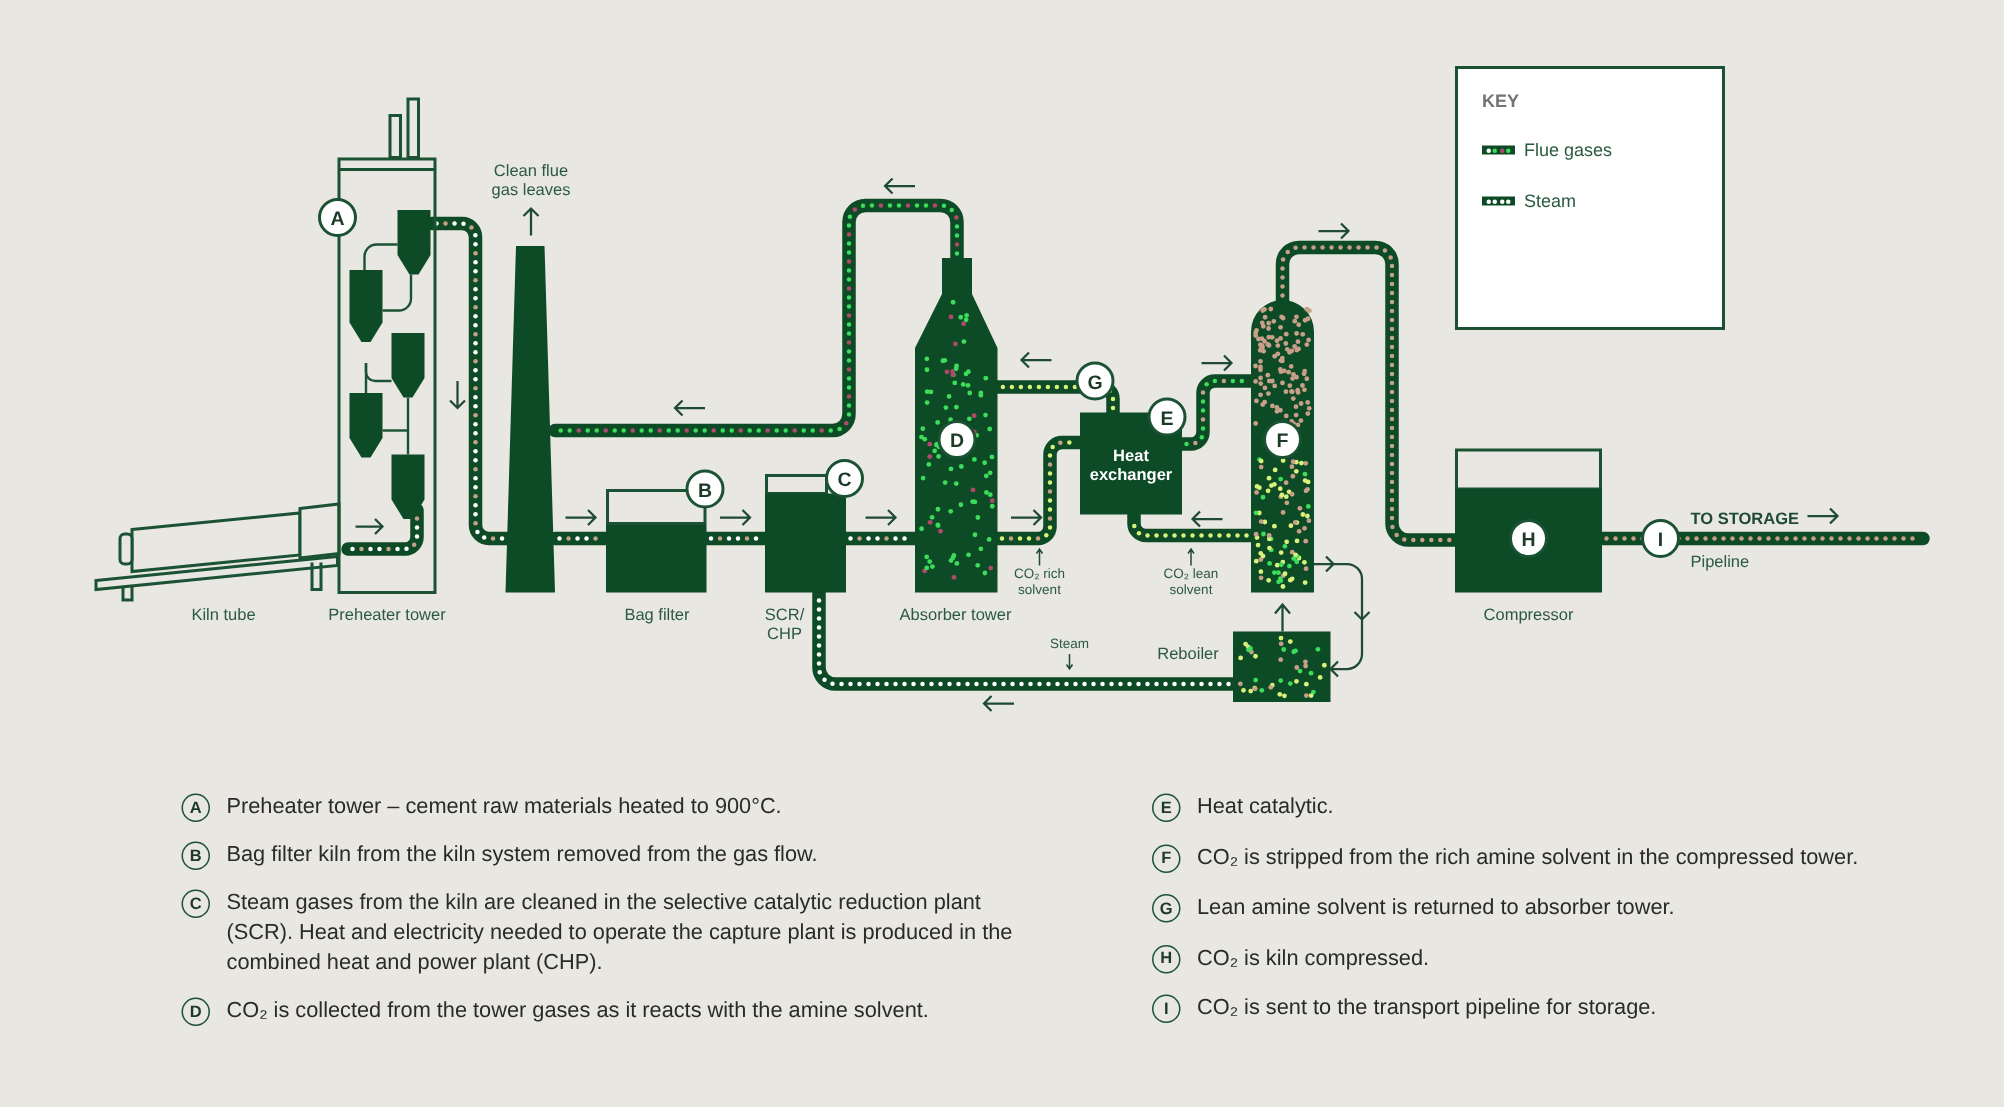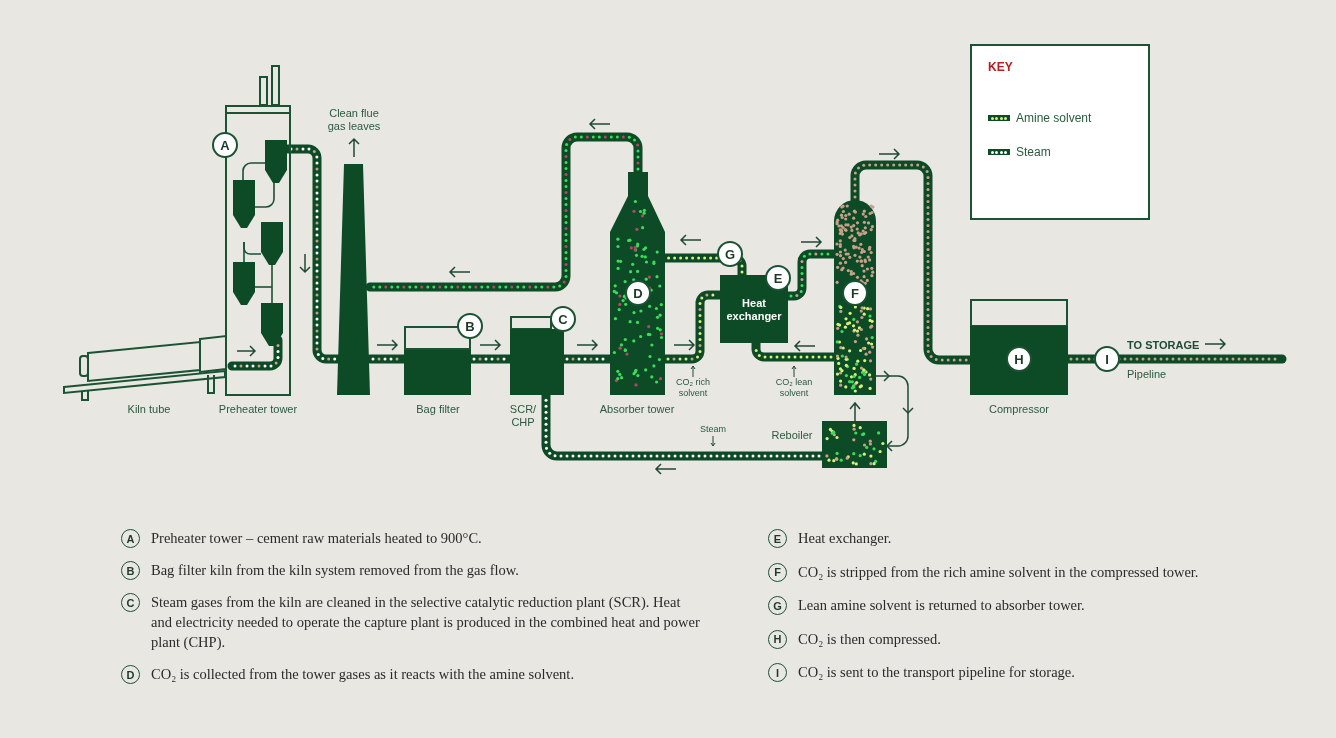--- a/index.html
+++ b/index.html
@@ -13,37 +13,37 @@
   #diagram { position: absolute; left: 0; top: 0; }
   .lbl { font-family: "Liberation Sans", "DejaVu Sans", sans-serif; fill: #2c5a40; font-size: 11px; }
   .lbl-sm { font-family: "Liberation Sans", "DejaVu Sans", sans-serif; fill: #2c5a40; font-size: 9px; }
   .lbl-bold { font-family: "Liberation Sans", "DejaVu Sans", sans-serif; fill: #1f4a33; font-size: 11px; font-weight: bold; }
   .badge-txt { font-family: "Liberation Sans", "DejaVu Sans", sans-serif; font-weight: bold; font-size: 13px; fill: #1d3a29; }
   .key-box {
     position: absolute; left: 970px; top: 44px; width: 180px; height: 176px;
     background: #ffffff; border: 2px solid #1b5233; box-sizing: border-box;
     padding: 14px 16px;
   }
-  .key-title { font-weight: bold; font-size: 12px; color: #b91c1c; margin-bottom: 27px; }
+  .key-title { font-weight: bold; font-size: 12px; color: #737373; margin-bottom: 9px; }
   .key-row { display: flex; align-items: center; font-size: 12px; color: #2c5a40; height: 34px; }
   .key-row:first-of-type { }
   .key-swatch { width: 22px; height: 6px; background: #0d4a26; margin-right: 6px; display: flex; align-items: center; justify-content: space-around; padding: 0 2px; box-sizing: border-box; }
   .key-swatch i { width: 3px; height: 3px; border-radius: 50%; display: block; }
   .legend-list { position: absolute; top: 528px; font-size: 14.5px; color: #2a2a2a; }
   .legend-list.left { left: 121px; width: 580px; }
   .legend-list.right { left: 768px; width: 540px; }
   .legend-item { display: flex; align-items: flex-start; margin-bottom: 12px; line-height: 20px; }
   .legend-list.right .legend-item { margin-bottom: 13.5px; }
   .legend-badge {
     width: 19px; height: 19px; border: 1.6px solid #1b5233; border-radius: 50%;
     box-sizing: border-box; flex: 0 0 auto; margin-right: 11px; margin-top: 1px;
     font-size: 11px; font-weight: bold; color: #1d3a29;
     display: flex; align-items: center; justify-content: center;
   }
-  .legend-text { flex: 1; font-family: Liberation Serif, serif; }
+  .legend-text { flex: 1; }
 </style>
 </head>
 <body>
 
 <svg id="diagram" width="1336" height="738" viewBox="0 0 1336 738" xmlns="http://www.w3.org/2000/svg">
   <g id="pipes">
       <g>
         <path d="M232,366 H270 a8,8 0 0 0 8,-8 V340" fill="none" stroke="#0d4a26" stroke-width="9" stroke-linecap="round" stroke-linejoin="round"></path>
         <circle cx="235.0" cy="366.0" r="1.5" fill="#ffffff"></circle>
         <circle cx="241.0" cy="366.0" r="1.5" fill="#c8a089"></circle>
@@ -927,26 +927,26 @@
     <text class="lbl-bold" x="1127" y="349">TO STORAGE</text>
     <text class="lbl" x="1127" y="378">Pipeline</text>
   </g>
 </svg>
 
 <div class="key-box">
   <div class="key-title">KEY</div>
   <div id="key-rows">
       <div class="key-row">
         <span class="key-swatch">
-          <i style="background: rgb(217, 240, 122);"></i>
-          <i style="background: rgb(217, 240, 122);"></i>
-          <i style="background: rgb(217, 240, 122);"></i>
-          <i style="background: rgb(217, 240, 122);"></i>
+          <i style="background: rgb(255, 255, 255);"></i>
+          <i style="background: rgb(61, 220, 90);"></i>
+          <i style="background: rgb(176, 74, 106);"></i>
+          <i style="background: rgb(61, 220, 90);"></i>
         </span>
-        <span>Amine solvent</span>
+        <span>Flue gases</span>
       </div>
       <div class="key-row">
         <span class="key-swatch">
           <i style="background: rgb(255, 255, 255);"></i>
           <i style="background: rgb(255, 255, 255);"></i>
           <i style="background: rgb(255, 255, 255);"></i>
           <i style="background: rgb(255, 255, 255);"></i>
         </span>
         <span>Steam</span>
       </div>
@@ -967,31 +967,31 @@
       <span class="legend-text">Steam gases from the kiln are cleaned in the selective catalytic reduction plant (SCR). Heat and electricity needed to operate the capture plant is produced in the combined heat and power plant (CHP).</span>
     </div>
     <div class="legend-item">
       <span class="legend-badge">D</span>
       <span class="legend-text">CO₂ is collected from the tower gases as it reacts with the amine solvent.</span>
     </div>
   </div>
 <div class="legend-list right" id="legend-right">
     <div class="legend-item">
       <span class="legend-badge">E</span>
-      <span class="legend-text">Heat exchanger.</span>
+      <span class="legend-text">Heat catalytic.</span>
     </div>
     <div class="legend-item">
       <span class="legend-badge">F</span>
       <span class="legend-text">CO₂ is stripped from the rich amine solvent in the compressed tower.</span>
     </div>
     <div class="legend-item">
       <span class="legend-badge">G</span>
       <span class="legend-text">Lean amine solvent is returned to absorber tower.</span>
     </div>
     <div class="legend-item">
       <span class="legend-badge">H</span>
-      <span class="legend-text">CO₂ is then compressed.</span>
+      <span class="legend-text">CO₂ is kiln compressed.</span>
     </div>
     <div class="legend-item">
       <span class="legend-badge">I</span>
       <span class="legend-text">CO₂ is sent to the transport pipeline for storage.</span>
     </div>
   </div>
 
 </body></html>

